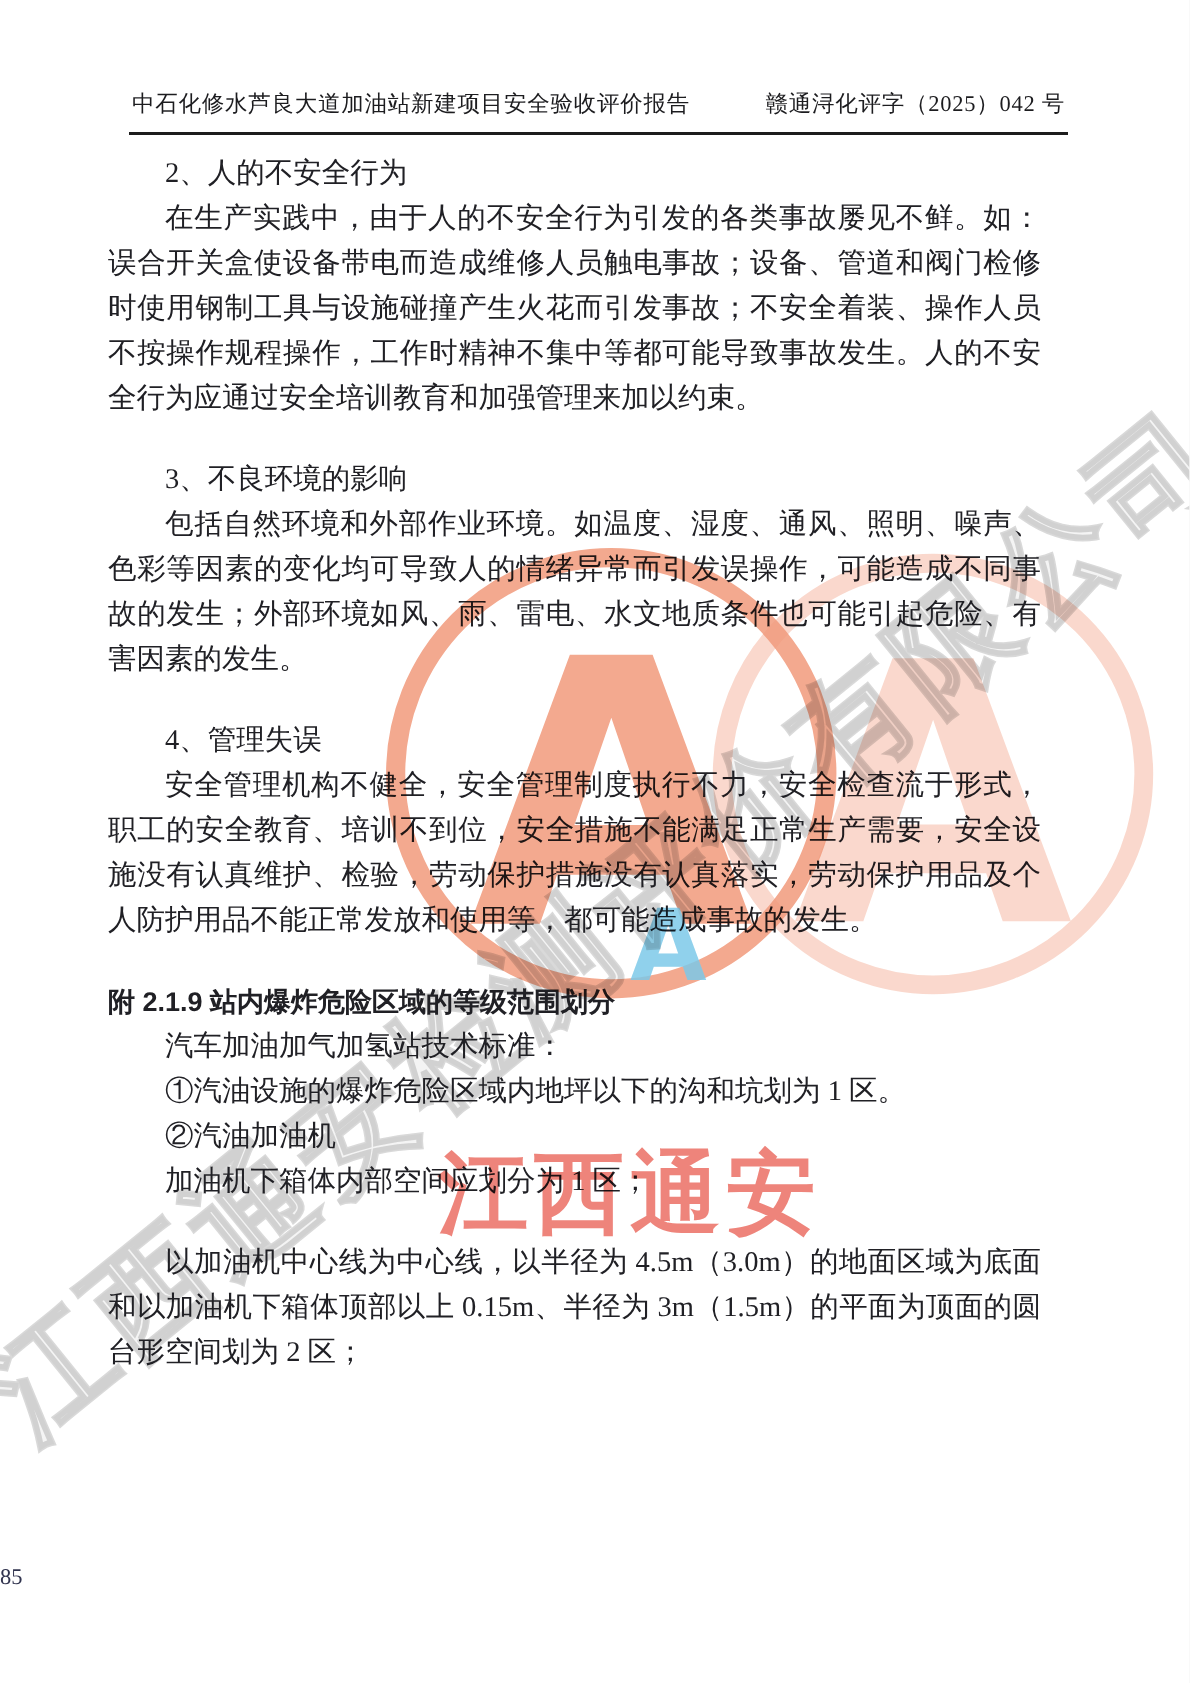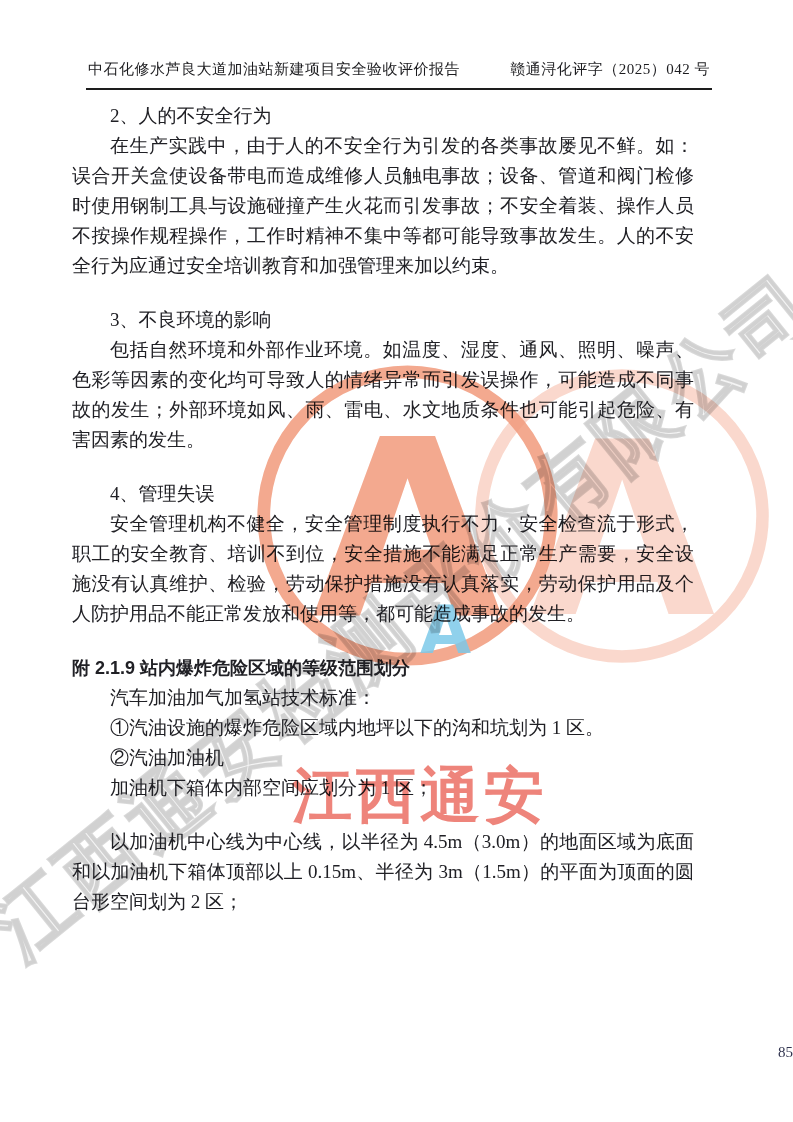--- a/index.html
+++ b/index.html
@@ -63,21 +63,21 @@
   }
   .wm-red-name{
     position:absolute;left:292px;top:756px;width:300px;
     font-size:60px;font-weight:700;letter-spacing:4px;white-space:nowrap;
     color:rgba(227,56,42,0.62);
     font-family:Liberation Serif, serif;
   }
   
   .page-number{
     position:absolute;left:0;top:1044px;width:793px;
-    text-align:right;font-size:15px;color:#31344f;
+    text-align:left;font-size:15px;color:#31344f;
   }
 </style>
 </head>
 <body>
 
 <div class="page">
 
   <div class="wm-diagonal">江西通安检测评价有限公司</div>
 
   <div class="header">

